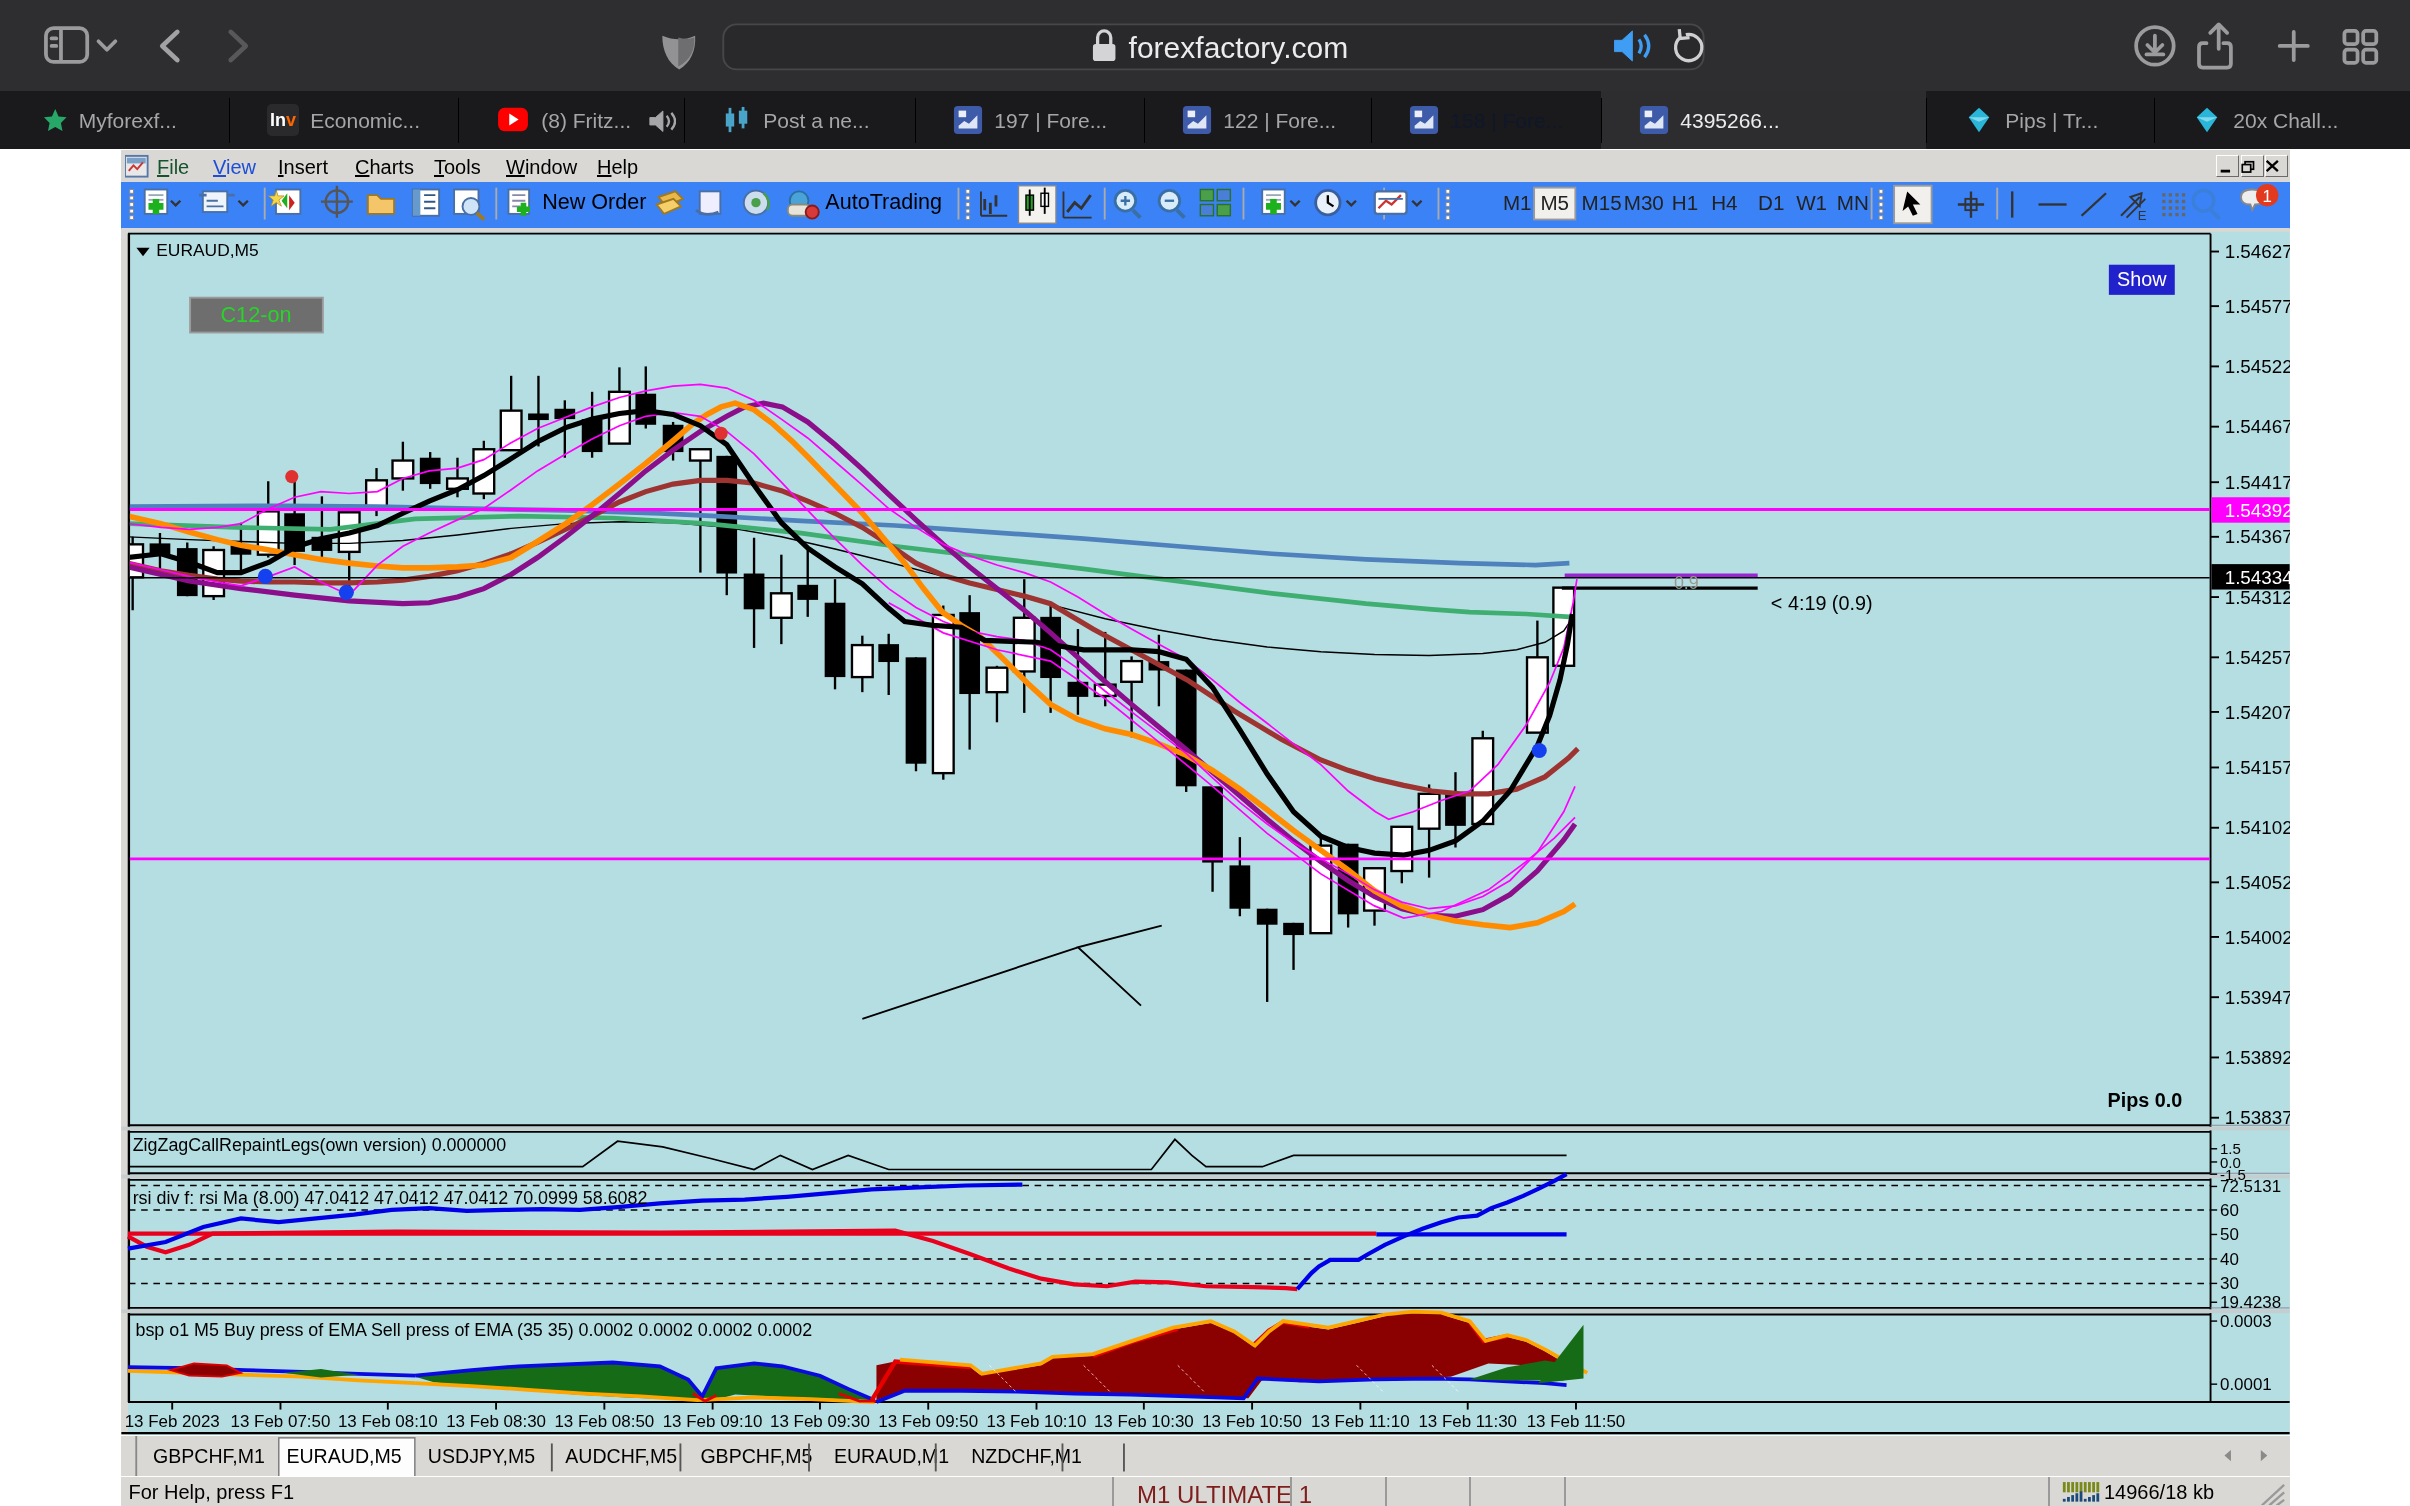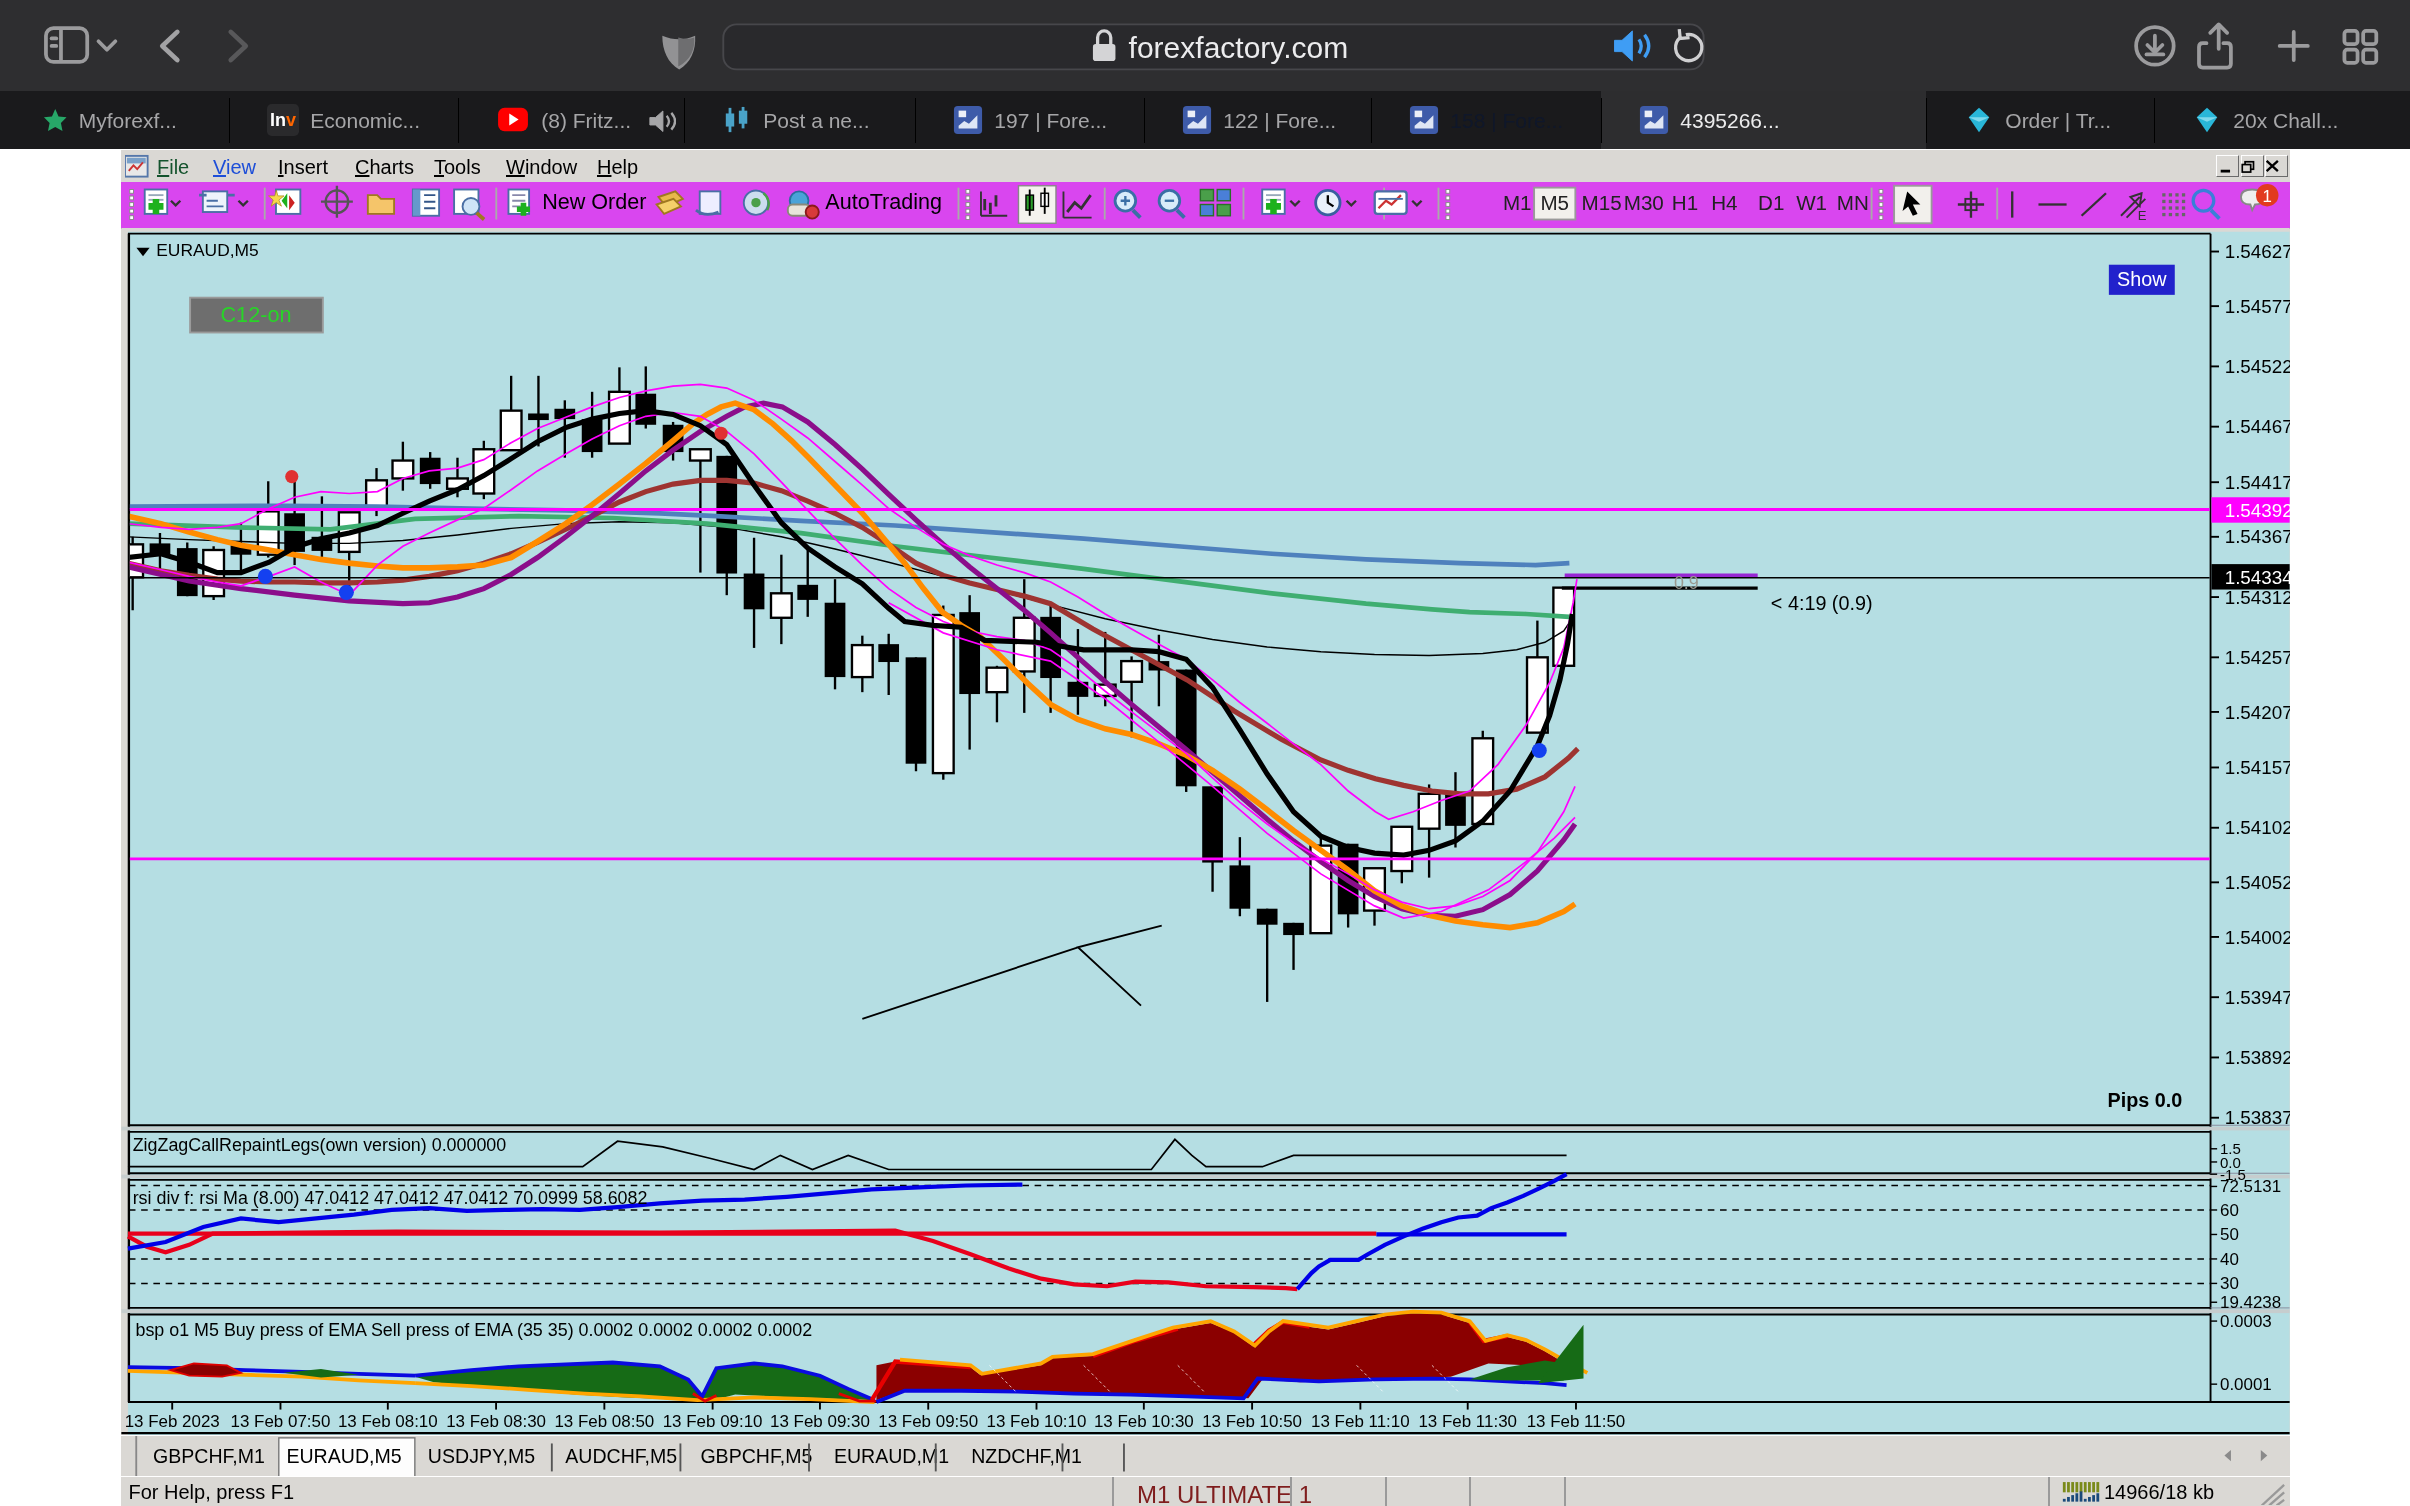--- a/index.html
+++ b/index.html
@@ -83,21 +83,21 @@
       <rect x="6" y="6" width="8" height="7" fill="#fff" opacity="0.9"></rect>
     </svg><span style="vertical-align:middle">158 | Fore...</span></div>
 <div class="abs" style="left:1601px;top:91px;width:325px;height:58px;color:#ececed;font-size:21px;line-height:58px;white-space:nowrap"><svg width="30" height="30" style="vertical-align:middle;margin:0 11.3px 3.8px 38px" viewBox="0 0 32 32">
       <rect x="1" y="1" width="30" height="30" rx="4" fill="#3e5ba9"></rect>
       <path d="M6,22 l6,-5 l5,3 l9,-9 l0,14 l-20,0 z" fill="#dfe6f5"></path>
       <rect x="6" y="6" width="8" height="7" fill="#fff" opacity="0.9"></rect>
     </svg><span style="vertical-align:middle">4395266...</span></div>
 <div class="abs" style="left:1926px;top:91px;width:229px;height:58px;color:#a6a6a8;font-size:21px;line-height:58px;white-space:nowrap;overflow:hidden"><svg width="30" height="28" style="vertical-align:middle;margin:0 11.3px 3.8px 38px" viewBox="0 0 32 30">
       <path d="M16,2 l11,10 l-11,16 l-11,-16 z" fill="#29b6d8"></path>
       <path d="M5,12 l22,0 l-11,5 z" fill="#7fd8ec"></path>
-    </svg><span style="vertical-align:middle">Order | Tr...</span></div>
+    </svg><span style="vertical-align:middle">Pips | Tr...</span></div>
 <div class="abs" style="left:2154px;top:91px;width:256px;height:58px;color:#a6a6a8;font-size:21px;line-height:58px;white-space:nowrap;overflow:hidden"><svg width="30" height="28" style="vertical-align:middle;margin:0 11.3px 3.8px 38px" viewBox="0 0 32 30">
       <path d="M16,2 l11,10 l-11,16 l-11,-16 z" fill="#29b6d8"></path>
       <path d="M5,12 l22,0 l-11,5 z" fill="#7fd8ec"></path>
     </svg><span style="vertical-align:middle">20x Chall...</span></div>
 <div class="abs" style="left:121px;top:150px;width:2169px;height:1357px;background:#dad8d4"></div>
 <div class="abs" style="left:121px;top:150px;width:2169px;height:32px;background:#dad8d4">
     <svg class="abs" style="left:3.8px;top:3.8px" width="24.5" height="24.5" viewBox="0 0 26 26">
       <rect x="0" y="2" width="24" height="22" fill="#e8e8e8" stroke="#5577aa" stroke-width="2"></rect>
       <rect x="2" y="4" width="20" height="6" fill="#7aa0c8"></rect>
       <path d="M4,18 l5,-6 l4,4 l6,-7" stroke="#cc3333" stroke-width="2" fill="none"></path>
@@ -112,21 +112,21 @@
     <span class="abs" style="left:2095px;top:4.7px;width:21px;height:20px;background:#dad8d4;border:1.9px solid;border-color:#fdfdfd #6a6a6a #6a6a6a #fdfdfd"></span>
     <span class="abs" style="left:2120px;top:4.7px;width:21px;height:20px;background:#dad8d4;border:1.9px solid;border-color:#fdfdfd #6a6a6a #6a6a6a #fdfdfd"></span>
     <span class="abs" style="left:2144px;top:4.7px;width:21px;height:20px;background:#dad8d4;border:1.9px solid;border-color:#fdfdfd #6a6a6a #6a6a6a #fdfdfd"></span>
     <svg class="abs" style="left:2095px;top:4.7px" width="75" height="21" viewBox="0 0 80 22">
       <line x1="5" y1="17" x2="15" y2="17" stroke="#000" stroke-width="3"></line>
       <rect x="31" y="7" width="9" height="8" fill="none" stroke="#000" stroke-width="1.8"></rect>
       <rect x="28" y="10" width="9" height="8" fill="#dad8d4" stroke="#000" stroke-width="1.8"></rect>
       <path d="M54,6 l12,11 m0,-11 l-12,11" stroke="#000" stroke-width="2.5"></path>
     </svg>
   </div>
-<div class="abs" style="left:121px;top:182px;width:2169px;height:46px;background:#d946ef;border-bottom:0.9px solid #9a9a9a">
+<div class="abs" style="left:121px;top:182px;width:2169px;height:46px;background:#3b82f6;border-bottom:0.9px solid #9a9a9a">
     <svg class="abs" style="left:0;top:0" width="2169" height="45" viewBox="0 0 2303 48">
       <g fill="#fff" stroke="#888" stroke-width="1">
         <rect x="4" y="8" width="4" height="4"></rect>
         <rect x="4" y="15" width="4" height="4"></rect>
         <rect x="4" y="22" width="4" height="4"></rect>
         <rect x="4" y="29" width="4" height="4"></rect>
         <rect x="4" y="36" width="4" height="4"></rect>
       </g>
       <rect x="20" y="8" width="24" height="26" fill="#fff" stroke="#4a6fa5" stroke-width="2"></rect>
       <line x1="24" y1="14" x2="40" y2="14" stroke="#9ab" stroke-width="2"></line>

